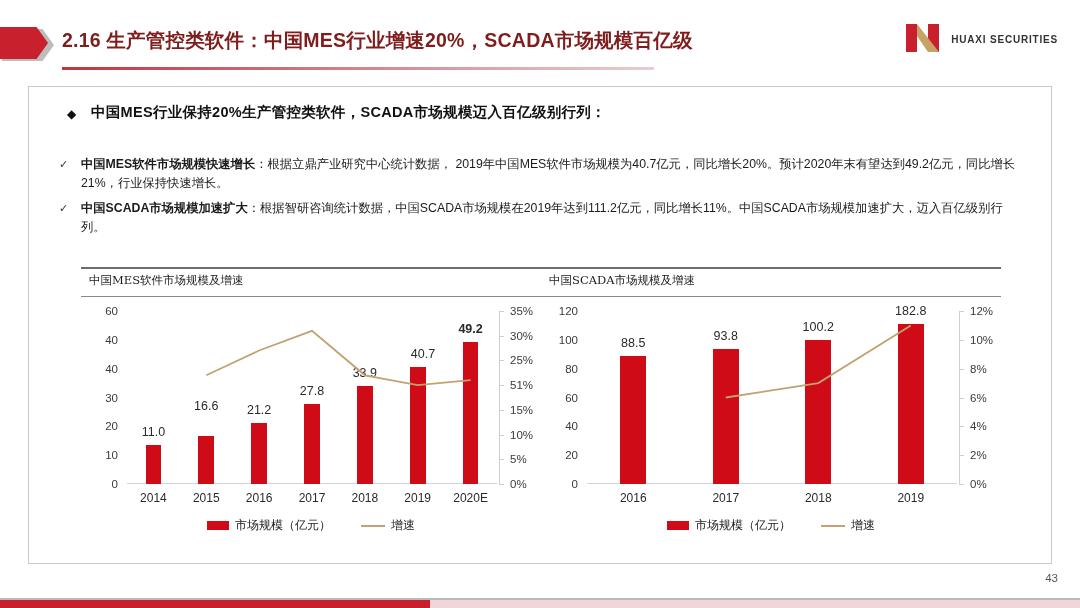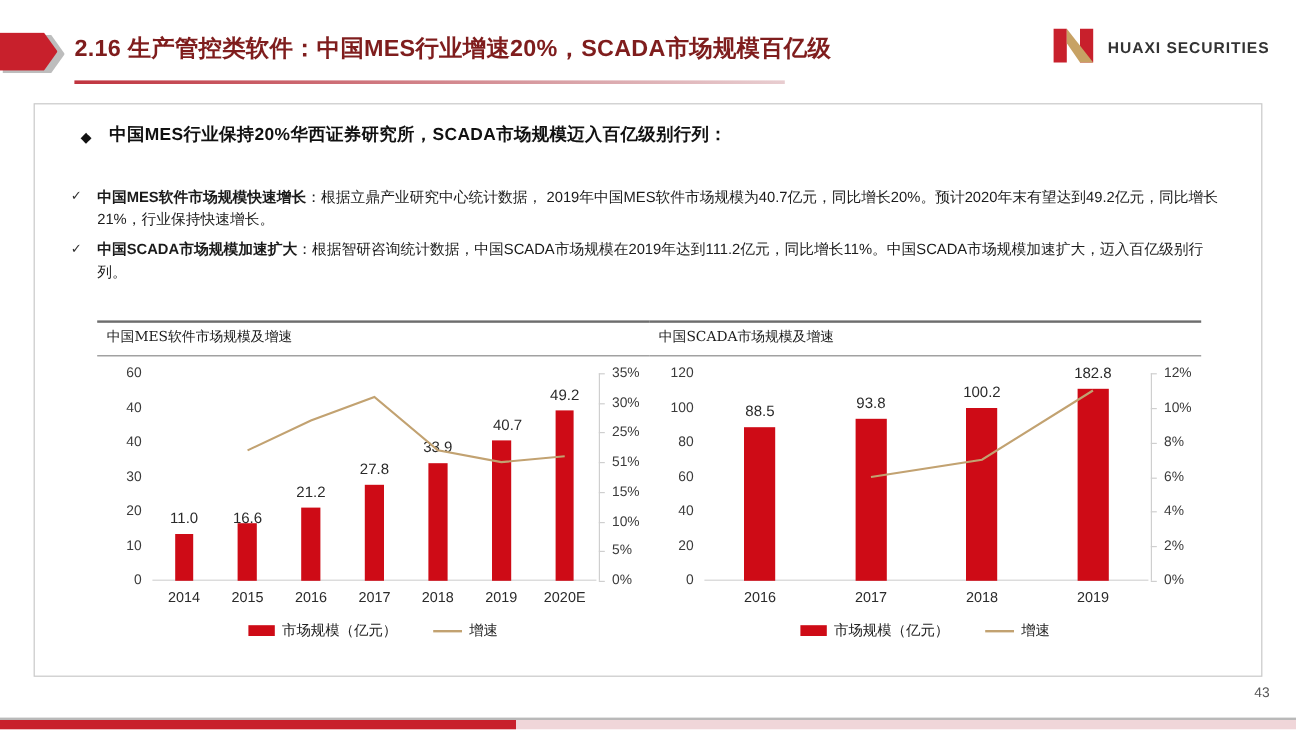--- a/index.html
+++ b/index.html
@@ -29,21 +29,21 @@
     font-size: 19.5px; font-weight: bold; color: #7f1d1d;
     letter-spacing: 0.2px; white-space: nowrap;
   }
   .header-rule {
     position: absolute; left: 62px; top: 67px; width: 592px; height: 3px;
     background: linear-gradient(to right, #c0343f, #d9a3a8 70%, #e8cdd0);
   }
   .logo { position: absolute; right: 22px; top: 14px; height: 48px; display: flex; align-items: center; gap: 9px; }
   .logo-mark { width: 38px; height: 40px; position: relative; }
   .logo-text-cn { font-size: 22px; font-weight: bold; color: #222; letter-spacing: 3px; font-family: "DejaVu Serif", "Liberation Serif", serif; }
-  .logo-text-en { font-size: 13px; font-weight: bold; color: #333; letter-spacing: 0.8px; margin-top: 3px; }
+  .logo-text-en { font-size: 10px; font-weight: bold; color: #333; letter-spacing: 0.8px; margin-top: 3px; }
 
   
   .body-card {
     position: absolute; left: 28px; top: 86px; width: 1024px; height: 478px;
     border: 1px solid #c9c9c9; background: #fff;
   }
 
   .bullet-dia { position: absolute; left: 38px; top: 20px; font-size: 12px; color: #111; }
   .lead-text {
     position: absolute; left: 62px; top: 16px;
@@ -123,21 +123,21 @@
         </svg>
       </div>
       <div>
         <div class="logo-text-en">HUAXI SECURITIES</div>
       </div>
     </div>
   </div>
 
   <div class="body-card">
     <div class="bullet-dia">◆</div>
-    <div class="lead-text">中国MES行业保持20%华西证券研究所，SCADA市场规模迈入百亿级别行列：</div>
+    <div class="lead-text">中国MES行业保持20%生产管控类软件，SCADA市场规模迈入百亿级别行列：</div>
 
     <div class="check-block cb1">
       <span class="tick">✓</span>
       <div class="body"><b>中国MES软件市场规模快速增长</b><span>：根据立鼎产业研究中心统计数据， 2019年中国MES软件市场规模为40.7亿元，同比增长20%。预计2020年末有望达到49.2亿元，同比增长21%，行业保持快速增长。</span></div>
     </div>
 
     <div class="check-block cb2">
       <span class="tick">✓</span>
       <div class="body"><b>中国SCADA市场规模加速扩大</b><span>：根据智研咨询统计数据，中国SCADA市场规模在2019年达到111.2亿元，同比增长11%。中国SCADA市场规模加速扩大，迈入百亿级别行列。</span></div>
     </div>
@@ -170,36 +170,36 @@
             <div class="y2tick" style="top: 49.4286px;">25%</div>
             <div class="y2mark" style="top: 49.4286px;"></div>
             <div class="y2tick" style="top: 24.7143px;">30%</div>
             <div class="y2mark" style="top: 24.7143px;"></div>
             <div class="y2tick" style="top: 0px;">35%</div>
             <div class="y2mark" style="top: 0px;"></div>
             <div class="bar" style="left: 18.5px; width: 15.8571px; height: 39.2133px; background: rgb(206, 11, 22);"></div>
             <div class="bar-label" style="left: 26.4286px; top: 113.787px;">11.0</div>
             <div class="xtick" style="left: 26.4286px;">2014</div>
             <div class="bar" style="left: 71.3571px; width: 15.8571px; height: 47.8633px; background: rgb(206, 11, 22);"></div>
-            <div class="bar-label" style="left: 79.2857px; top: 114px;">16.6</div>
+            <div class="bar-label" style="left: 79.2857px; top: 88px;">16.6</div>
             <div class="xtick" style="left: 79.2857px;">2015</div>
             <div class="bar" style="left: 124.214px; width: 15.8571px; height: 61.1267px; background: rgb(206, 11, 22);"></div>
             <div class="bar-label" style="left: 132.143px; top: 91.8733px;">21.2</div>
             <div class="xtick" style="left: 132.143px;">2016</div>
             <div class="bar" style="left: 177.071px; width: 15.8571px; height: 80.1567px; background: rgb(206, 11, 22);"></div>
             <div class="bar-label" style="left: 185px; top: 72.8433px;">27.8</div>
             <div class="xtick" style="left: 185px;">2017</div>
             <div class="bar" style="left: 229.929px; width: 15.8571px; height: 97.745px; background: rgb(206, 11, 22);"></div>
             <div class="bar-label" style="left: 237.857px; top: 55.255px;">33.9</div>
             <div class="xtick" style="left: 237.857px;">2018</div>
             <div class="bar" style="left: 282.786px; width: 15.8571px; height: 117.352px; background: rgb(206, 11, 22);"></div>
             <div class="bar-label" style="left: 275px; top: 35.6483px; margin-left: 21px;">40.7</div>
             <div class="xtick" style="left: 290.714px;">2019</div>
             <div class="bar" style="left: 335.643px; width: 15.8571px; height: 141.86px; background: rgb(206, 11, 22);"></div>
-            <div class="bar-label" style="left: 343.571px; top: 11.14px;">49.2</div>
+            <div class="bar-label" style="left: 343.571px; top: 11.14px; font-weight: bold;">49.2</div>
             <div class="xtick" style="left: 343.571px;">2020E</div>
             <svg class="line-svg" viewBox="0 0 370 173">
               <polyline points="79.3,64.3 132.1,39.5 185.0,19.8 237.9,64.3 290.7,74.1 343.6,69.2" fill="none" stroke="#C2A271" stroke-width="1.8"></polyline>
             </svg>
           </div>
       </div>
       <div class="legend">
         <div class="legend-item">
           <span class="swatch-bar"></span>
           <span class="legend-cn">市场规模（亿元）</span>

